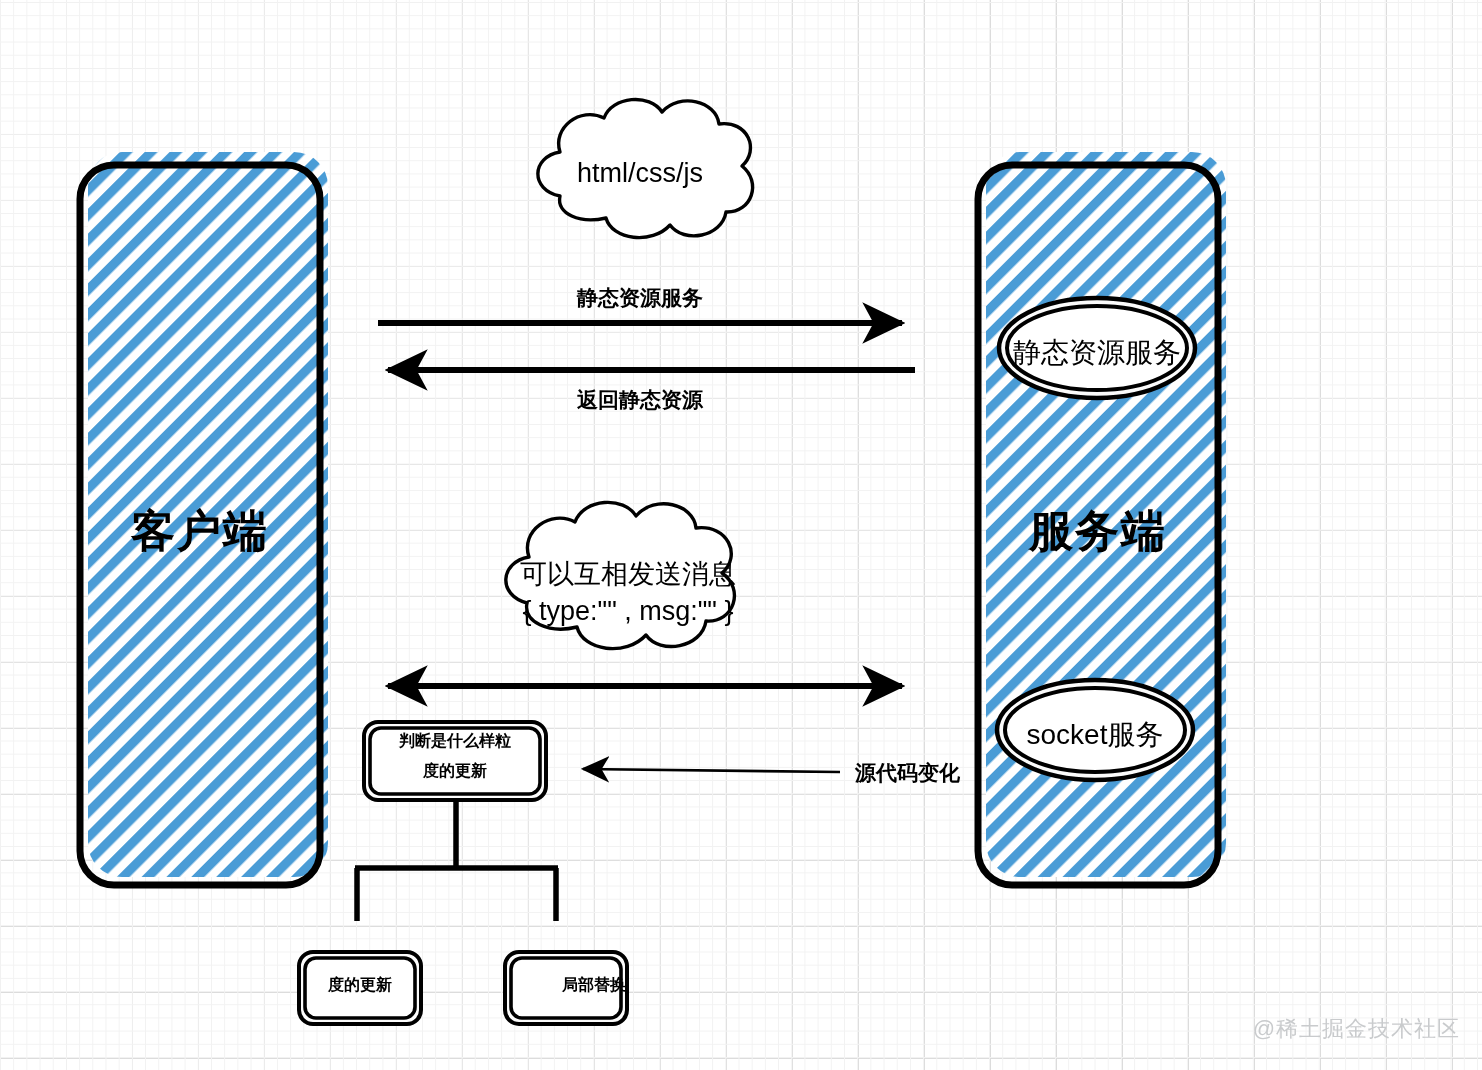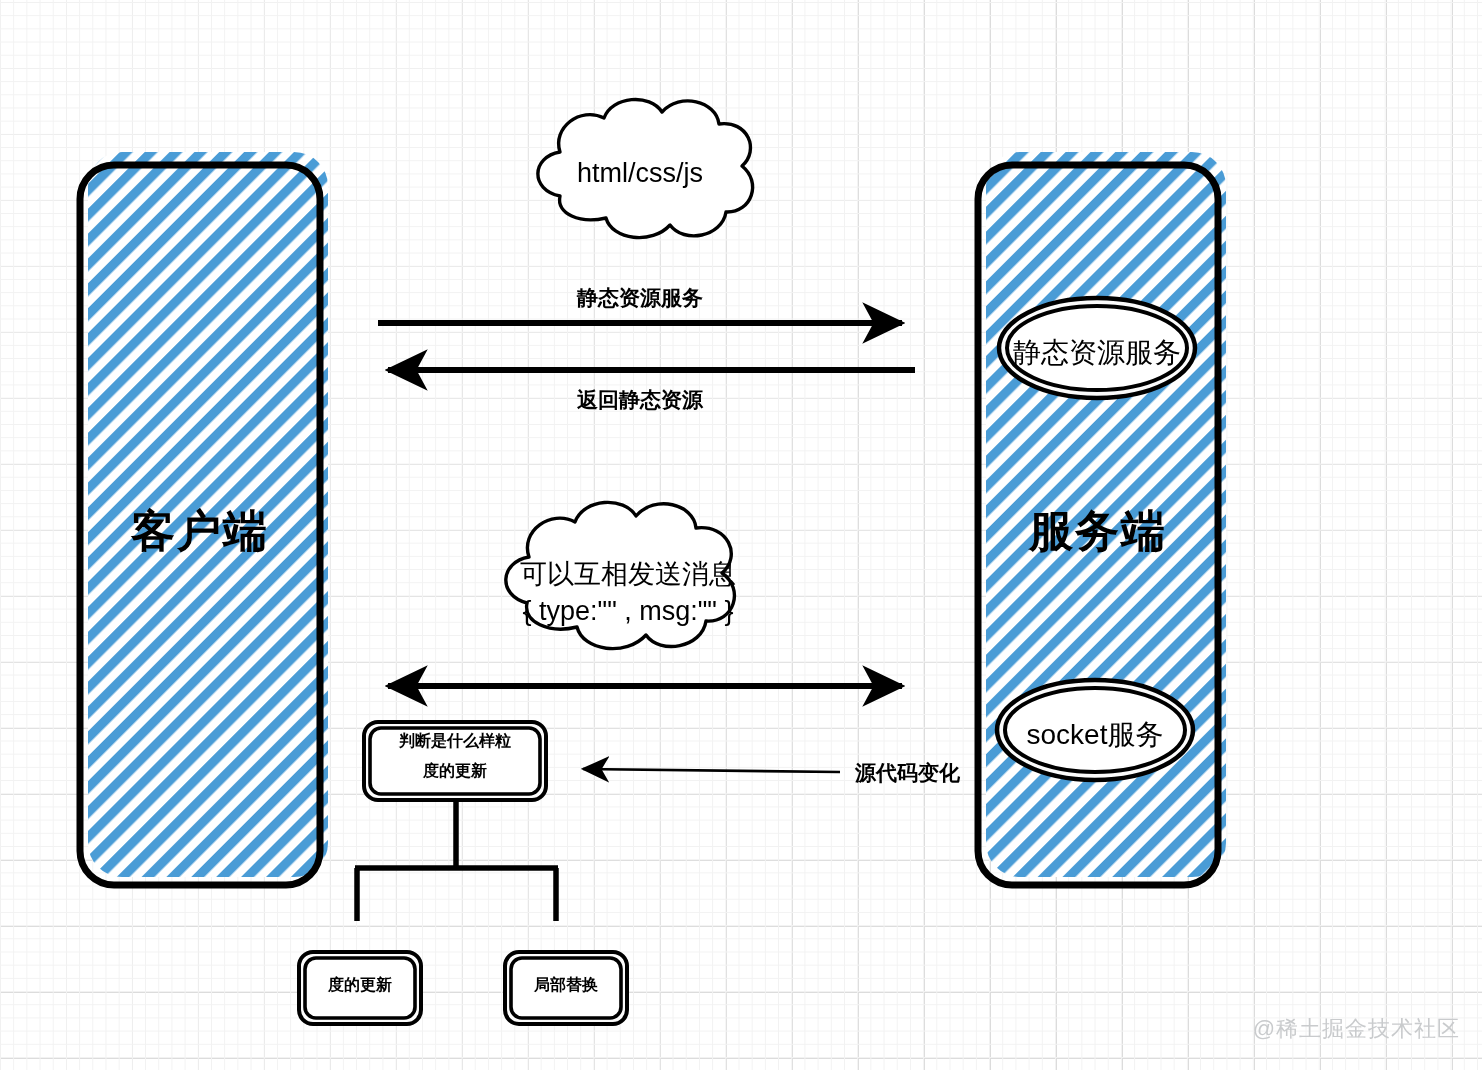--- a/index.html
+++ b/index.html
@@ -196,17 +196,17 @@
   <div class="lbl arrow-label" style="left:520px; top:387px; width:240px;">返回静态资源</div>
 
   <div class="lbl arrow-label" style="left:855px; top:760px; width:140px; text-align:left;">源代码变化</div>
 
   <div class="lbl box-label" style="left:368px; top:731px; width:174px;">判断是什么样粒</div>
 
   <div class="lbl box-label" style="left:368px; top:761px; width:174px;">度的更新</div>
 
   <div class="lbl box-label" style="left:305px; top:975px; width:110px;">度的更新</div>
 
-  <div class="lbl box-label" style="left:511px; top:975px; width:110px;">局部替换</div>
+  <div class="lbl box-label" style="left:511px; top:975px; width:110px;padding-left:28px;">局部替换</div>
 
   <div class="watermark">@稀土掘金技术社区</div>
 
 </div>
 
 </body></html>

